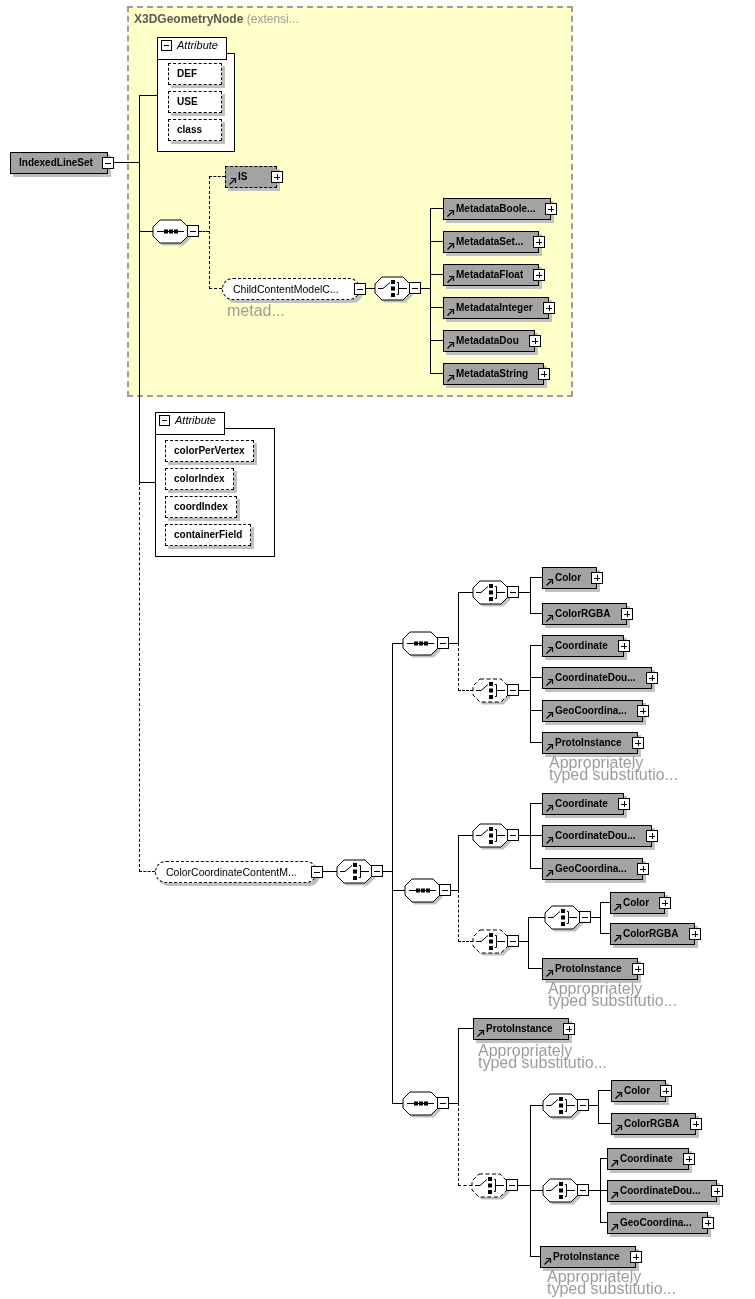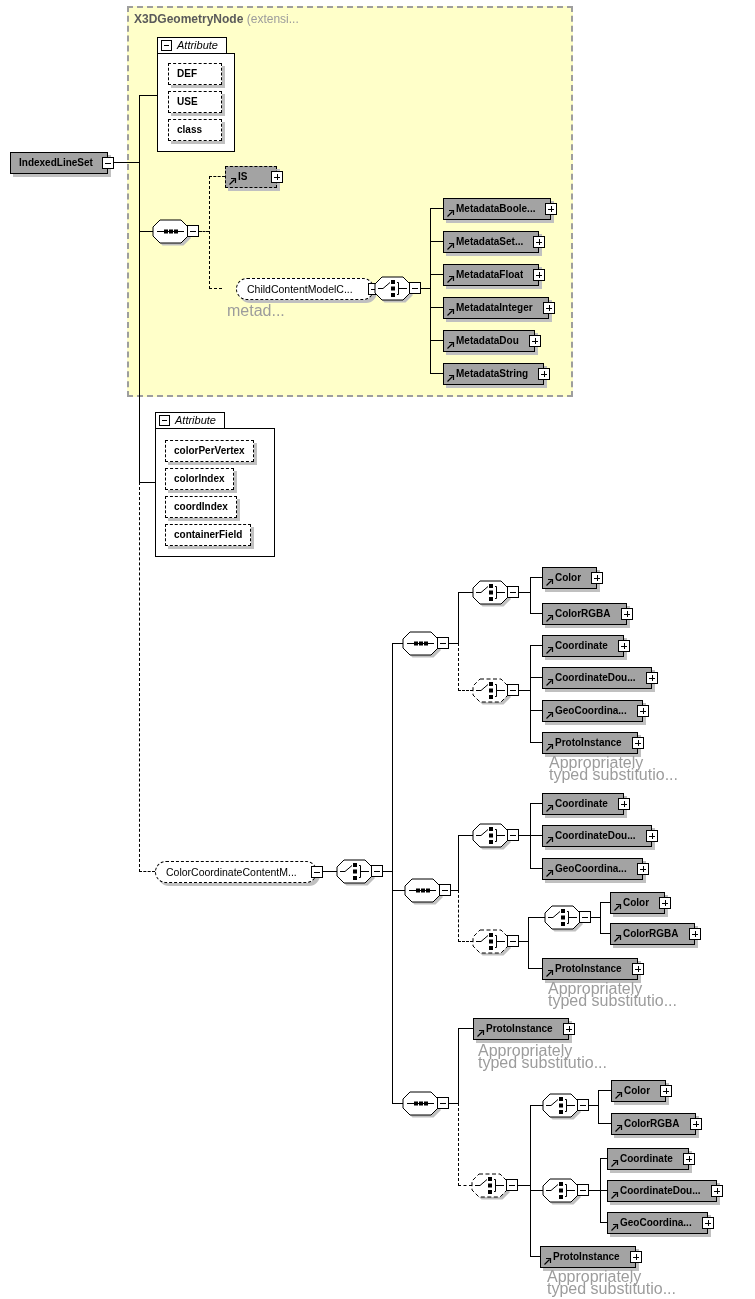--- a/index.html
+++ b/index.html
@@ -25,21 +25,21 @@
 
   .plus,.minus{position:absolute;width:12px;height:12px;box-sizing:border-box;border:1px solid var(--line);background:#fff}
   .plus::before,.minus::before{content:"";position:absolute;left:2px;right:2px;top:5px;height:1px;background:var(--line)}
   .plus::after{content:"";position:absolute;top:2px;bottom:2px;left:5px;width:1px;background:var(--line)}
   .att{right:-7px;top:4px}
 
   .gbox{position:absolute;height:22px;box-sizing:border-box;border:1px dashed var(--line);border-radius:11px;
         background:#fff;box-shadow:3px 3px 0 var(--shadow);font-size:10.5px;line-height:20px;
         padding:0 10px;white-space:nowrap;overflow:visible}
 
-  .attr-hd{position:absolute;height:17px;box-sizing:border-box;border:1px solid var(--line);background:#fff;
+  .attr-hd{position:absolute;height:23px;box-sizing:border-box;border:1px solid var(--line);background:#fff;
            font-size:11px;font-style:italic;line-height:15px;padding:0 5px 0 19px;z-index:3;white-space:nowrap}
   .attr-hd .minus{left:3px;top:2px;width:11px;height:11px}
   .attr-hd .minus::before{top:4px}
   .attr-bx{position:absolute;border:1px solid var(--line);background:#fff;z-index:2}
   .attr-it{position:absolute;height:22px;box-sizing:border-box;border:1px dashed var(--line);background:#fff;
            box-shadow:3px 3px 0 var(--shadow);font-size:10px;font-weight:bold;line-height:20px;
            padding:0 8px;min-width:54px;white-space:nowrap;z-index:4}
 
   .cap{position:absolute;font-size:16px;line-height:12px;color:var(--muted);white-space:nowrap}
 
@@ -169,21 +169,21 @@
   <svg class="oct" style="left:152px;top:219px" width="41" height="30" viewBox="0 0 41 30">
     <polygon class="sh" points="10.5,3.5 31.5,3.5 38.5,10.5 38.5,19.5 31.5,26.5 10.5,26.5 3.5,19.5 3.5,10.5"></polygon>
     <polygon class="mn" points="8,1 29,1 36,8 36,17 29,24 8,24 1,17 1,8"></polygon>
     <line class="ic" x1="5" y1="12.5" x2="32" y2="12.5"></line>
     <rect class="sq" x="12" y="10.5" width="4" height="4"></rect>
       <rect class="sq" x="17" y="10.5" width="4" height="4"></rect>
       <rect class="sq" x="22" y="10.5" width="4" height="4"></rect>
   </svg>
   <span class="minus" style="left:187px;top:225px"></span>
 
-  <div class="gbox" style="left:236px;top:278px;width:138px">
+  <div class="gbox" style="left:222px;top:278px;width:138px">
     <span>ChildContentModelC...</span>
     <span class="minus att"></span>
   </div>
   <div class="cap" style="left:227px;top:305px">metad...</div>
 
   <svg class="oct" style="left:374px;top:276px" width="41" height="30" viewBox="0 0 41 30">
     <polygon class="sh" points="10.5,3.5 31.5,3.5 38.5,10.5 38.5,19.5 31.5,26.5 10.5,26.5 3.5,19.5 3.5,10.5"></polygon>
     <polygon class="mn" points="8,1 29,1 36,8 36,17 29,24 8,24 1,17 1,8"></polygon>
     <path class="ic" d="M4 12.5h5l7-6"></path>
       <rect class="sq" x="17" y="4" width="4" height="4"></rect>

